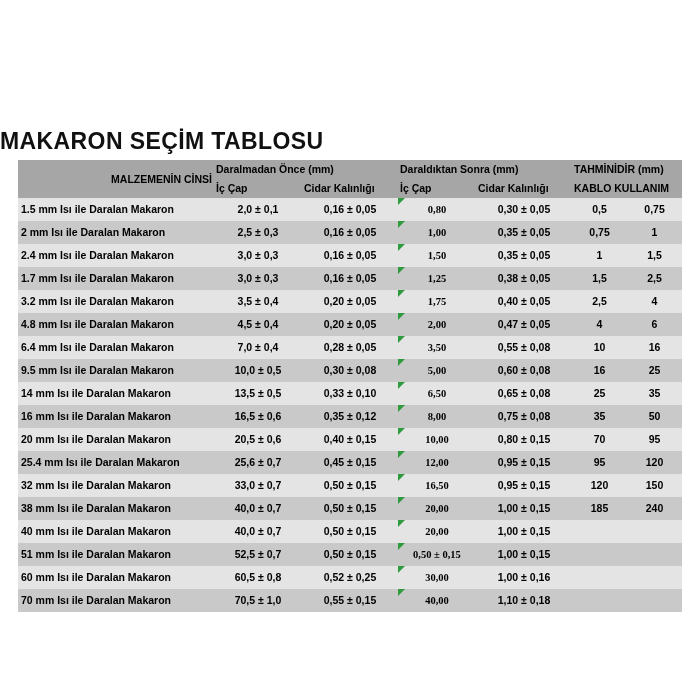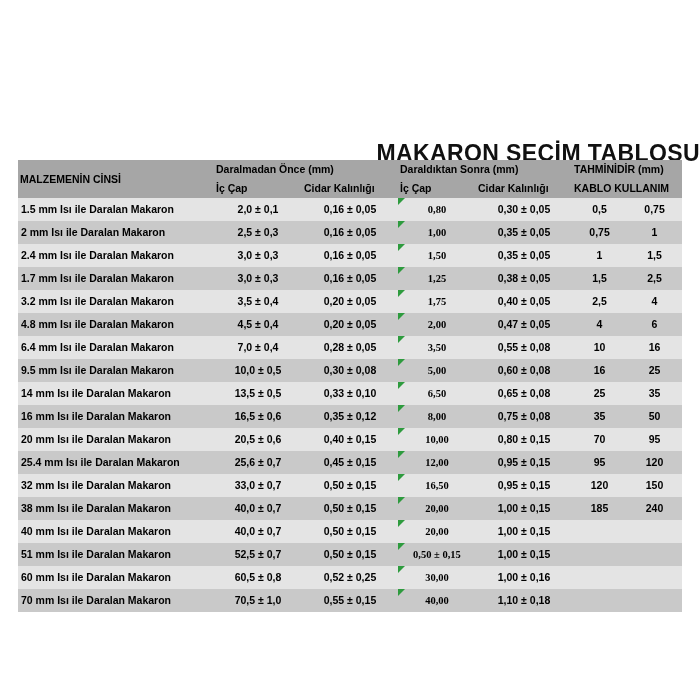--- a/index.html
+++ b/index.html
@@ -11,24 +11,24 @@
     font-family: "Liberation Sans", sans-serif;
   }
   #root {
     width: 700px;
     height: 700px;
     position: relative;
     background: #ffffff;
   }
   #title {
     position: absolute;
-    top: 140px;
+    top: 128px;
     left: 0;
     width: 700px;
-    text-align: right;
+    text-align: left;
     font-size: 23px;
     font-weight: bold;
     color: #111111;
     letter-spacing: 0.4px;
     font-family: "Liberation Sans", sans-serif;
   }
   #table-wrap {
     position: absolute;
     top: 160px;
     left: 18px;
@@ -45,21 +45,21 @@
     color: #000000;
     font-weight: bold;
     font-size: 10.5px;
     padding: 3px 2px;
     text-align: left;
     vertical-align: middle;
     line-height: 1.25;
     border: none;
   }
   thead th.matcol {
-    text-align: left;
+    text-align: right;
   }
   tbody td {
     padding: 2px 3px;
     font-size: 10.5px;
     font-weight: bold;
     color: #000000;
     text-align: center;
     vertical-align: middle;
     height: 19px;
     line-height: 1.1;

